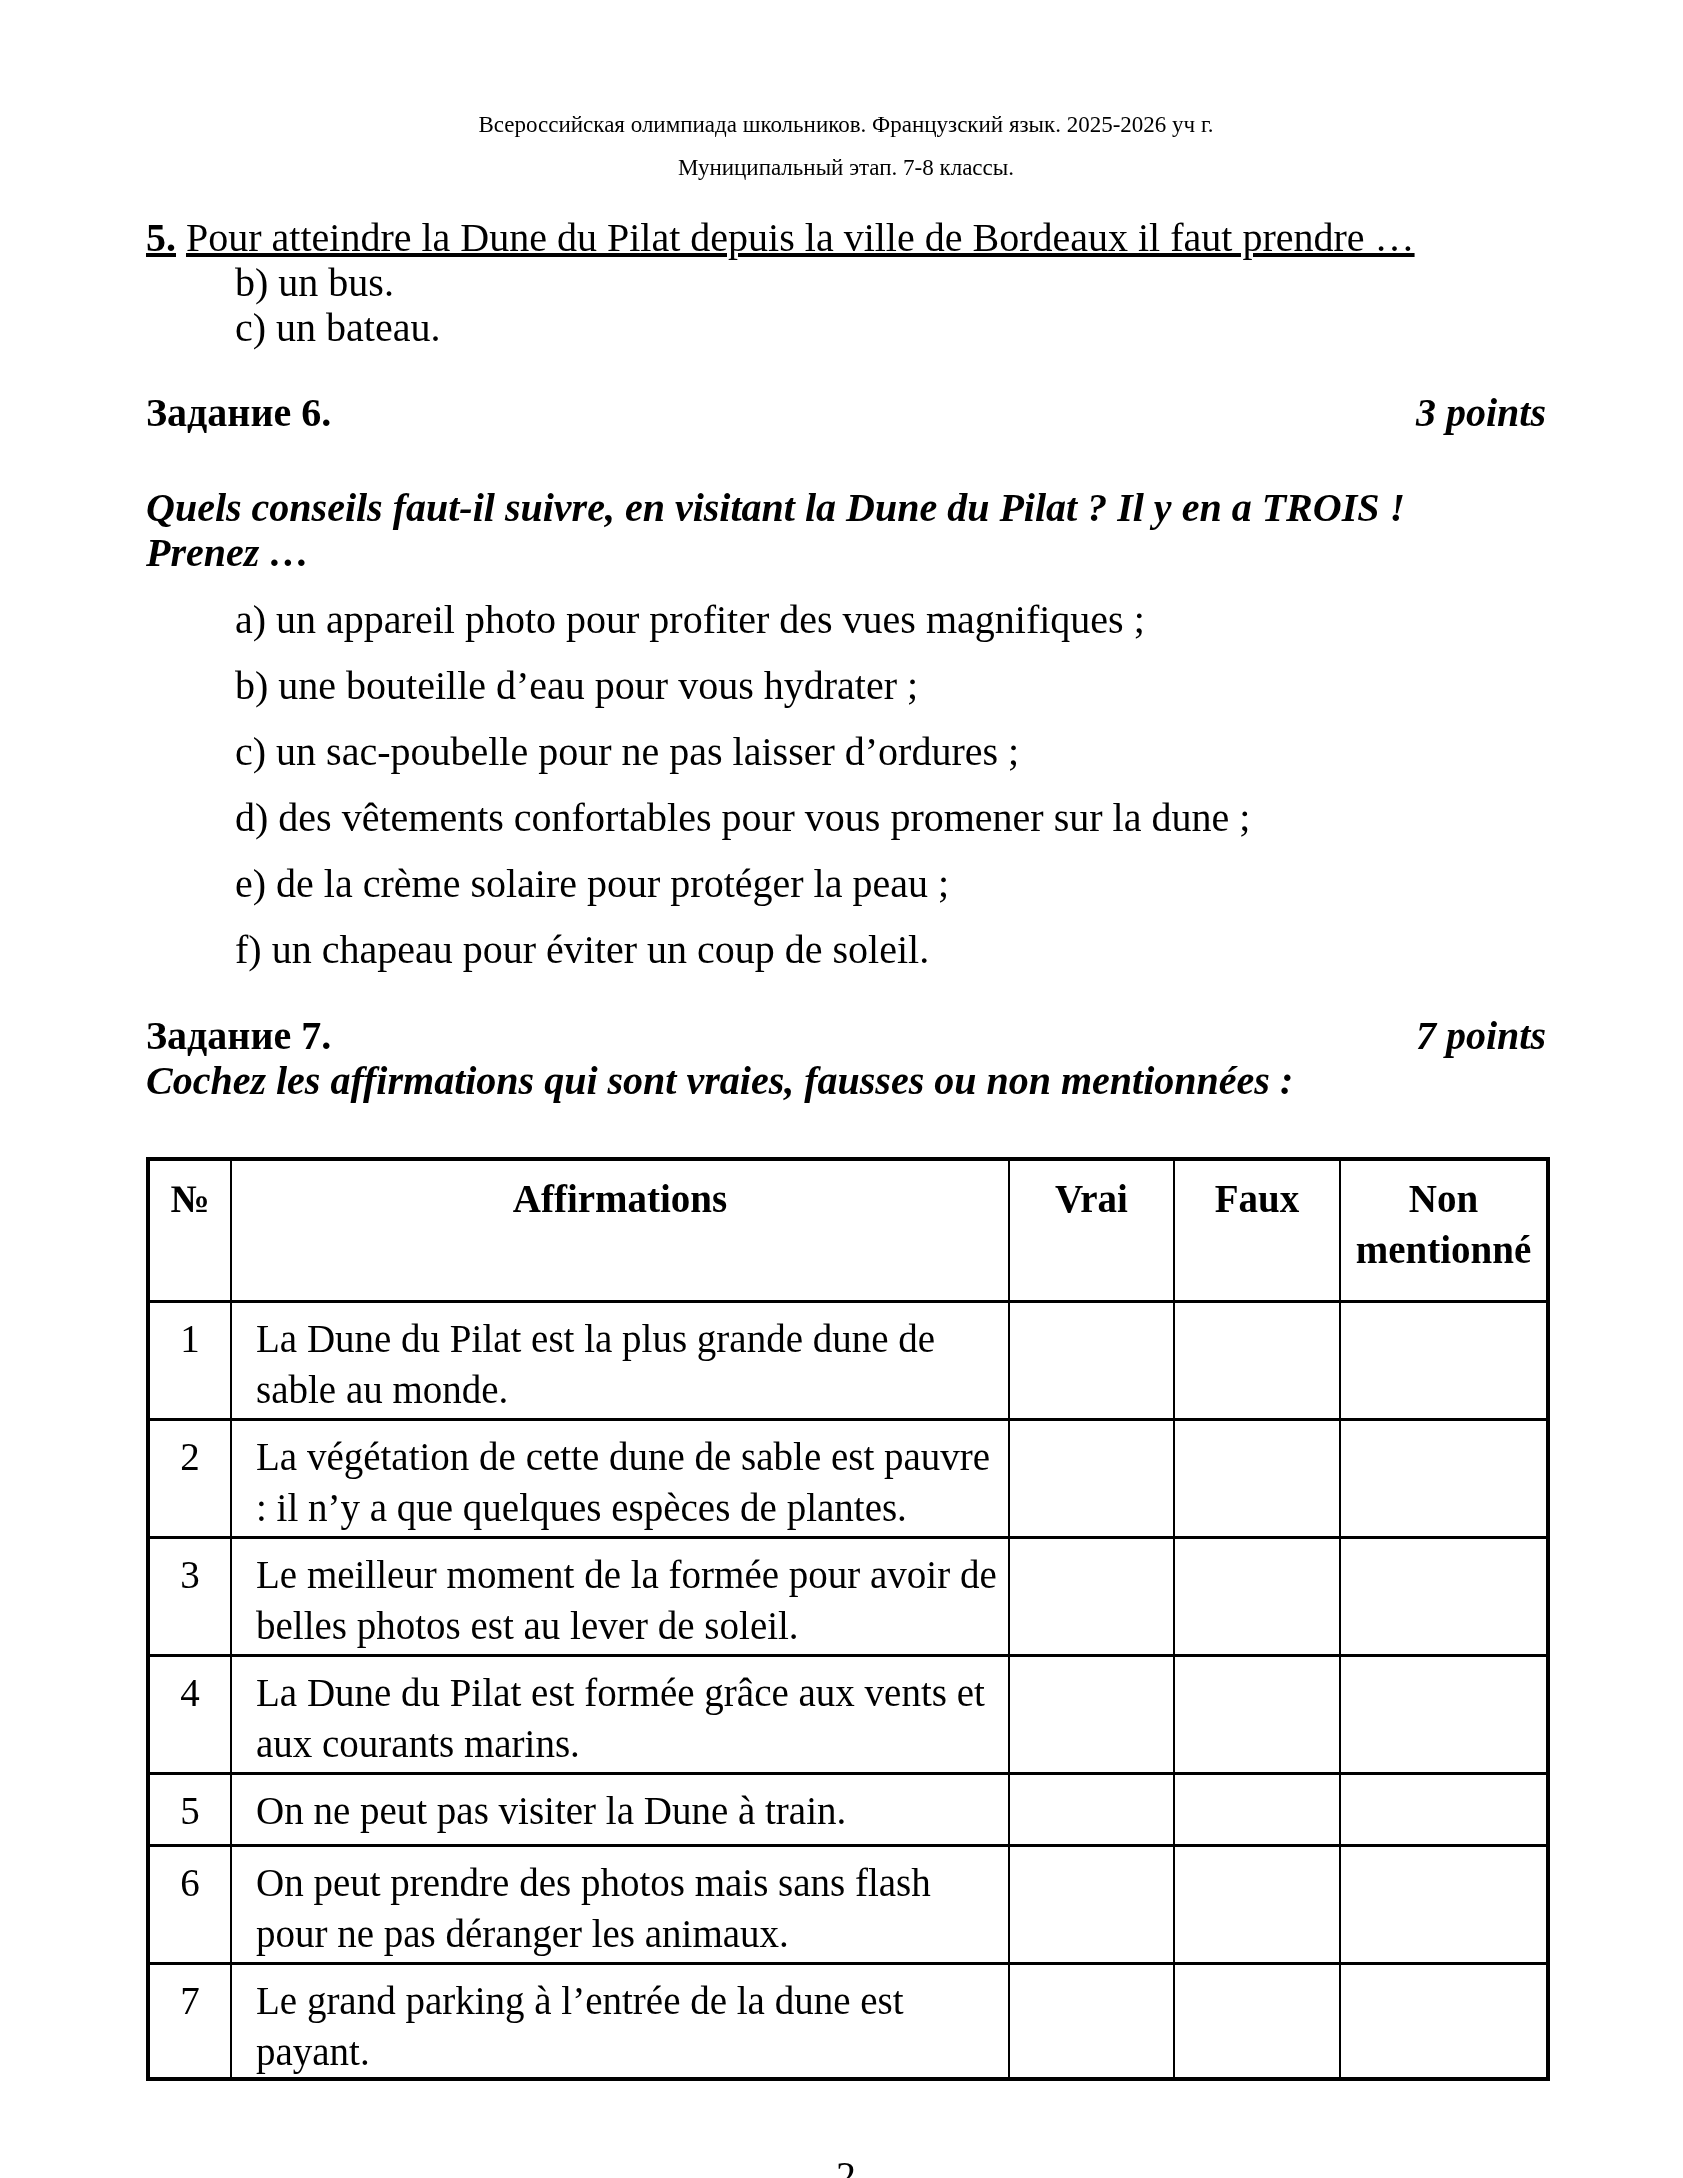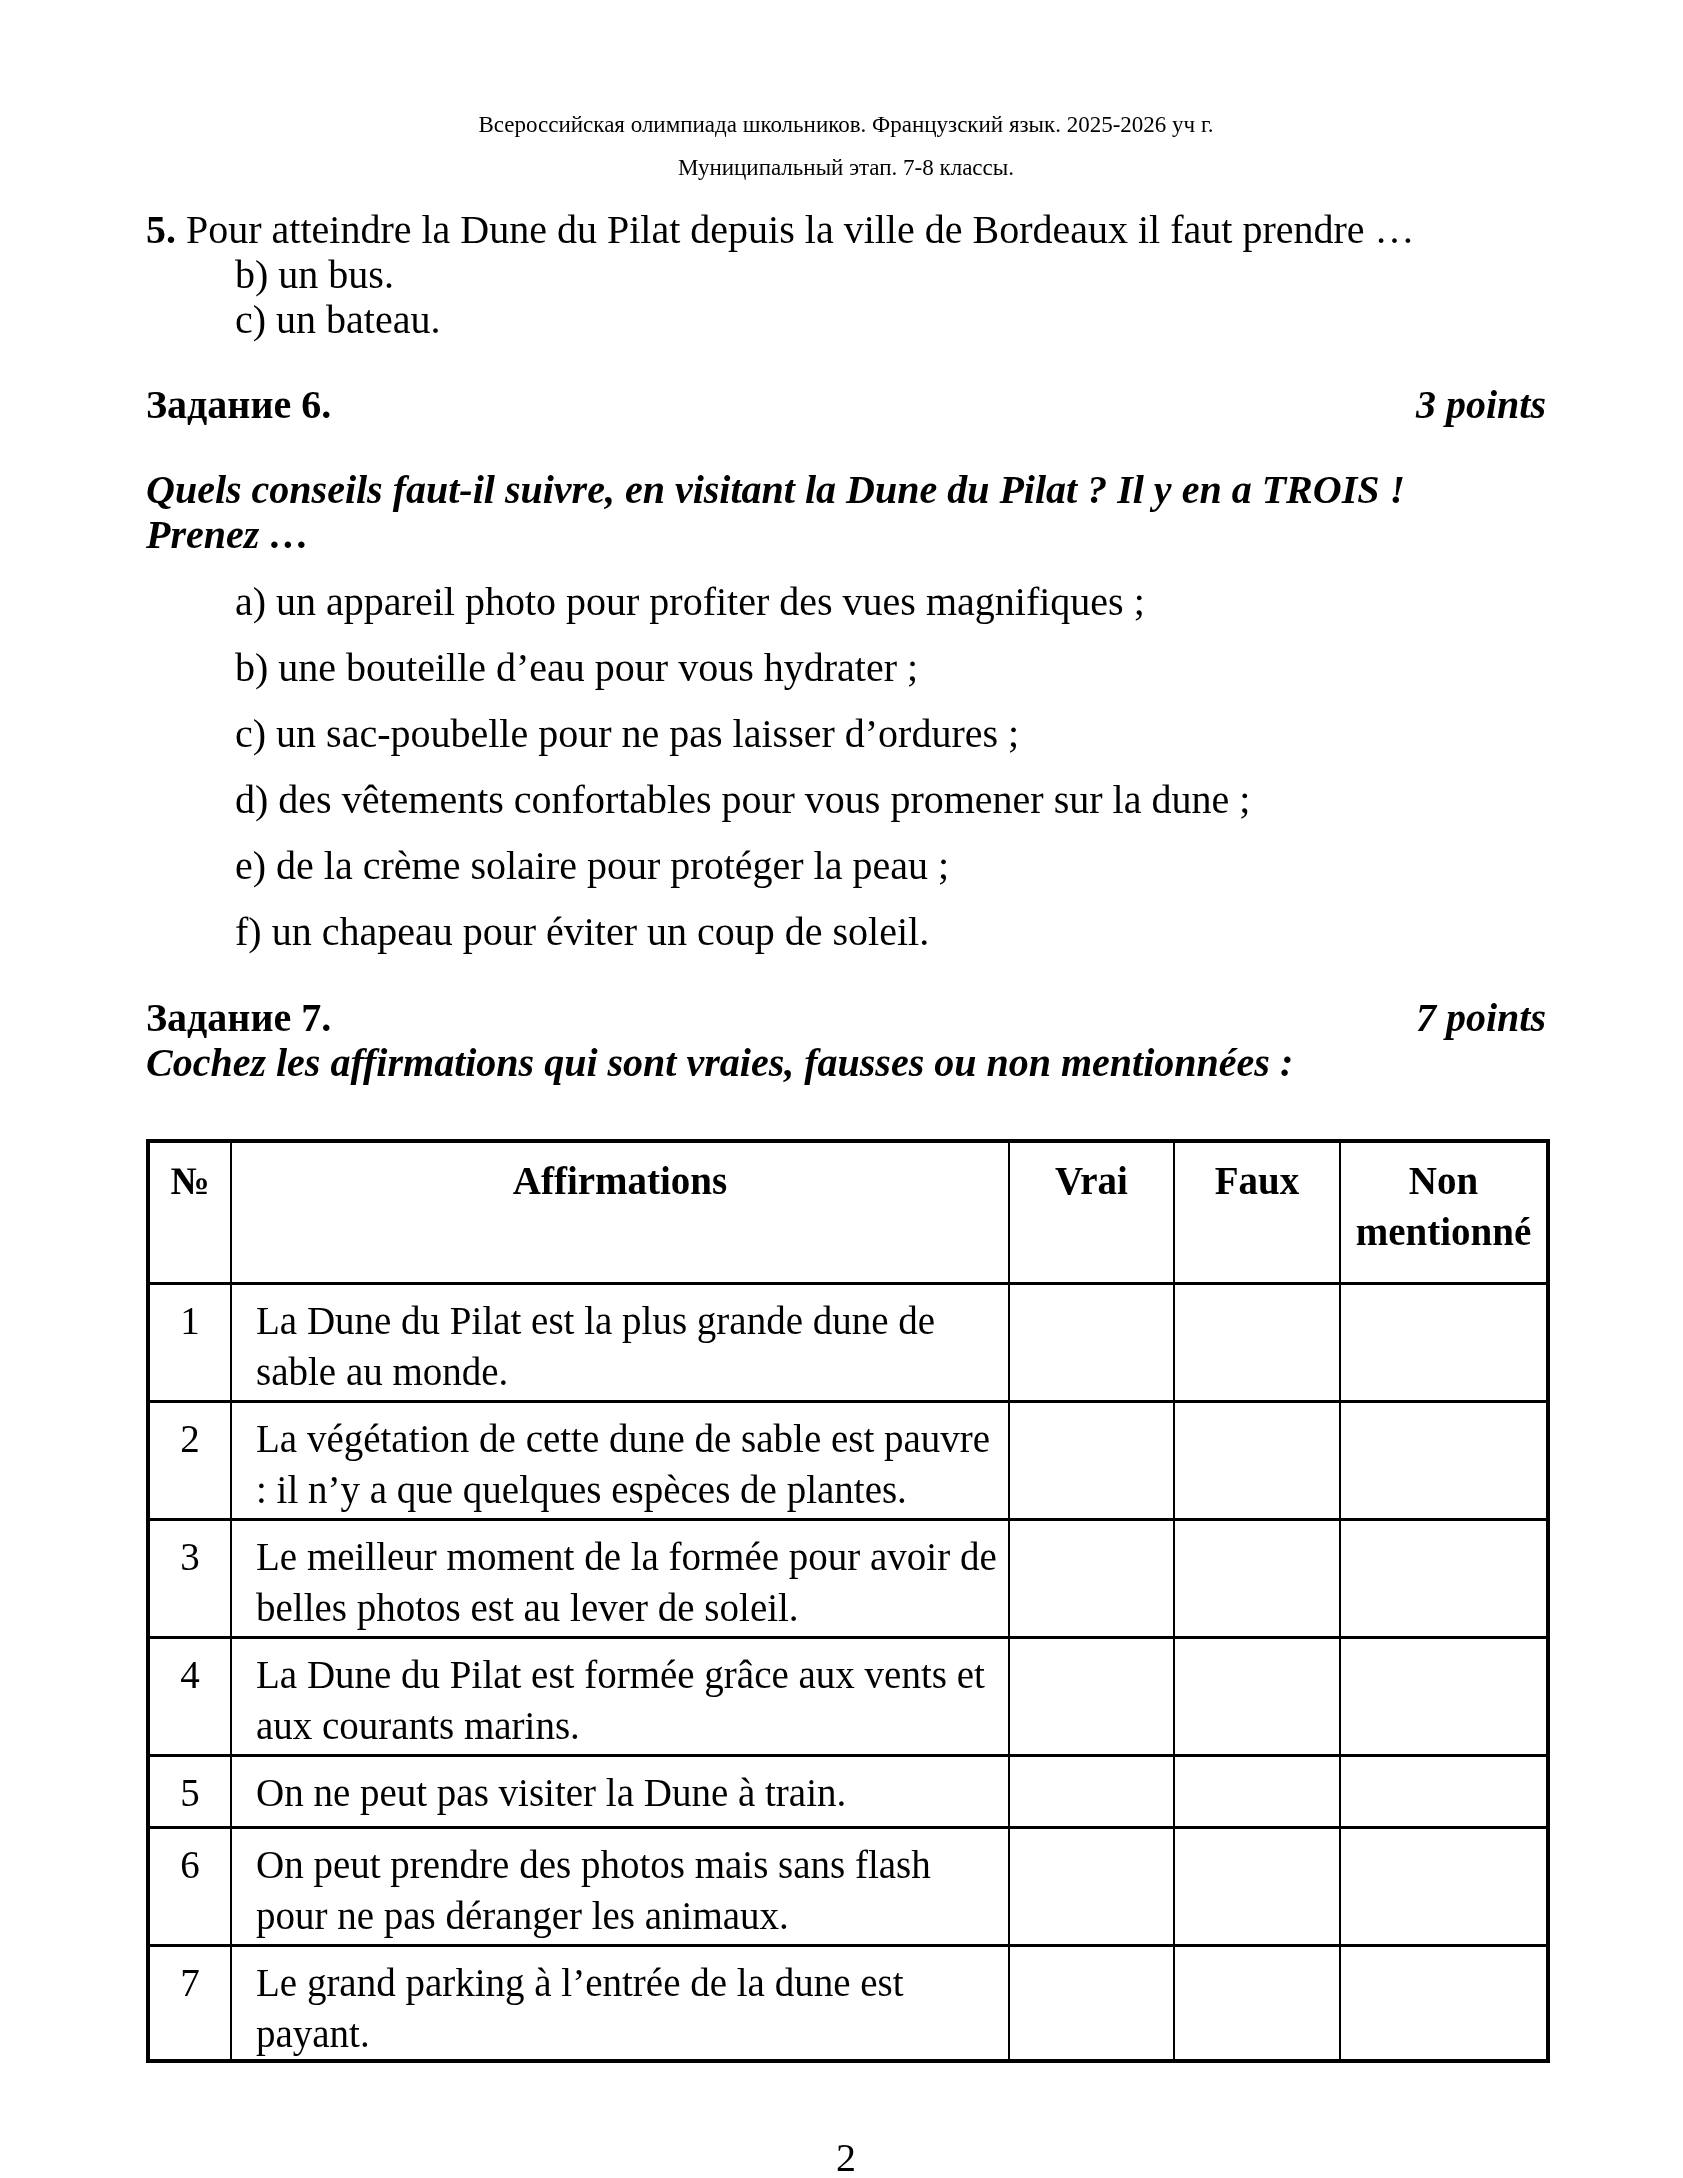--- a/index.html
+++ b/index.html
@@ -14,36 +14,36 @@
   }
   .page { padding-left: 146px; padding-right: 137px; }
 
   .doc-header {
     margin-top: 103px;
     text-align: center;
     font-size: 23px;
     line-height: 43px;
   }
 
-  .q5 { margin-top: 18px; line-height: 45px; }
+  .q5 { margin-top: 26px; line-height: 45px; text-decoration: underline; }
   .qnum { font-weight: bold; margin-right: 10px; }
 
   .optlist1 .opt { padding-left: 89px; line-height: 45px; }
 
   .task-row {
     display: flex; justify-content: space-between; align-items: flex-end;
     line-height: 45px;
   }
   .task-row.t6 { margin-top: 40px; }
   .task-row.t7 { margin-top: 42px; }
   .task-label { font-weight: bold; }
   .points { font-weight: bold; font-style: italic; }
 
   .prompt {
-    margin-top: 40px;
+    margin-top: 50px;
     font-weight: bold; font-style: italic;
     line-height: 45px;
   }
   .prompt7 { font-weight: bold; font-style: italic; line-height: 45px; }
 
   .optlist2 .opt { padding-left: 89px; line-height: 43px; margin-top: 23px; }
 
   table.aff {
     margin-top: 54px;
     border-collapse: collapse;

